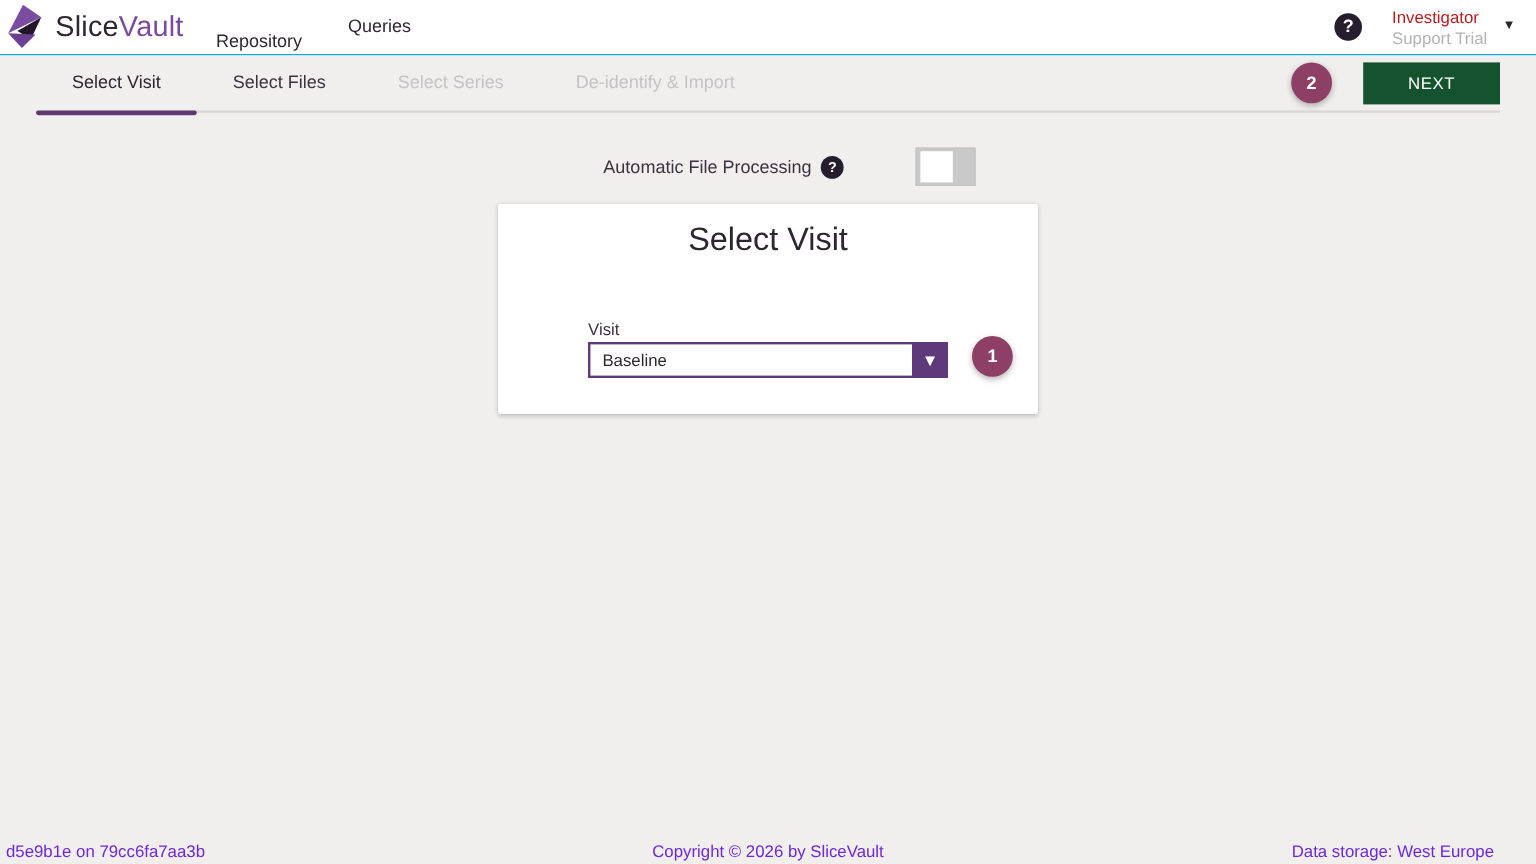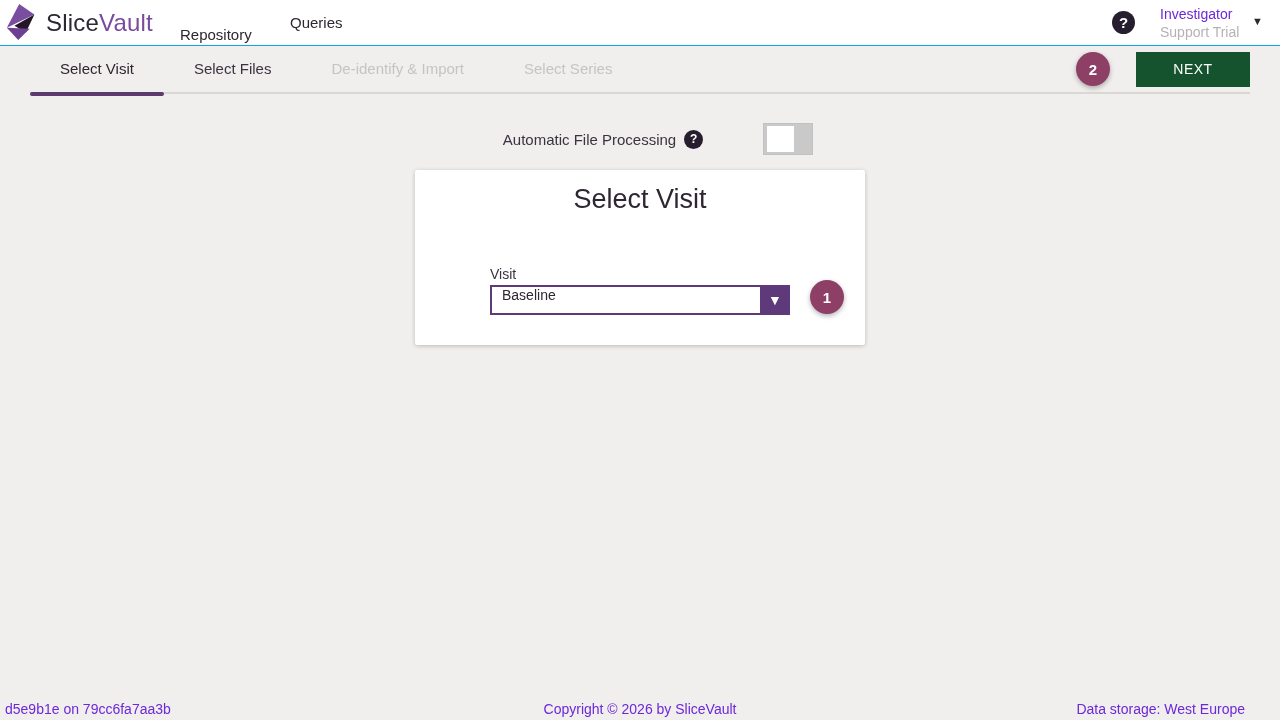--- a/index.html
+++ b/index.html
@@ -32,21 +32,21 @@
   .nav-repository { left: 180px; margin-top: 12px; }
   .nav-queries { left: 290px; }
   .help-icon {
     position: absolute; left: 1112px; top: 11px;
     width: 23px; height: 23px; border-radius: 50%;
     background: #261d2e; color: #ffffff;
     font-size: 15px; font-weight: bold;
     text-align: center; line-height: 23px; cursor: pointer;
   }
   .user-block { position: absolute; left: 1160px; top: 5px; cursor: pointer; }
-  .user-name { font-size: 14px; color: #6d28d9; line-height: 18px; }
+  .user-name { font-size: 14px; color: #b91c1c; line-height: 18px; }
   .user-role { font-size: 14px; color: #b5b2b5; line-height: 18px; }
   .user-chevron {
     position: absolute; left: 1252px; top: 15px;
     font-size: 11px; color: #2e2630; cursor: pointer;
   }
 
   
   .tabbar {
     position: absolute; top: 46px; left: 30px;
     width: 1220px; height: 48px;
@@ -119,21 +119,21 @@
     text-align: center; font-size: 15px; color: #3a3340;
   }
   .field-label {
     position: absolute; top: 96px; left: 75px;
     font-size: 14px; color: #3a3340;
   }
   .select {
     position: absolute; top: 115px; left: 75px;
     width: 300px; height: 30px;
     background: #ffffff; border: 2px solid #5e3a7a;
-    display: flex; cursor: pointer;
+    display: flex; align-items: center; cursor: pointer;
   }
   .select-value { flex: 1; font-size: 14px; color: #2e2630; padding-left: 10px; }
   .select-arrow-box {
     width: 30px; height: 30px; margin: -2px -2px -2px 0;
     background: #5e3a7a; color: #ffffff;
     display: flex; align-items: center; justify-content: center;
     font-size: 14px;
   }
   .badge-1 { position: absolute; left: 810px; top: 280px; }
 
@@ -161,22 +161,22 @@
   <div class="user-block">
     <div class="user-name">Investigator</div>
     <div class="user-role">Support Trial</div>
   </div>
   <div class="user-chevron">▼</div>
 </div>
 
 <div class="tabbar">
   <div class="tab tab-active">Select Visit</div>
   <div class="tab tab-enabled">Select Files</div>
+  <div class="tab tab-disabled">Select Series</div>
   <div class="tab tab-disabled">De-identify &amp; Import</div>
-  <div class="tab tab-disabled">Select Series</div>
   <div class="step-badge badge-2">2</div>
   <button class="next-button">NEXT</button>
 </div>
 
 <div class="toggle-row">
   <span class="toggle-label">Automatic File Processing</span>
   <span class="q-icon">?</span>
   <span class="toggle">
     <span class="toggle-knob"></span>
   </span>

